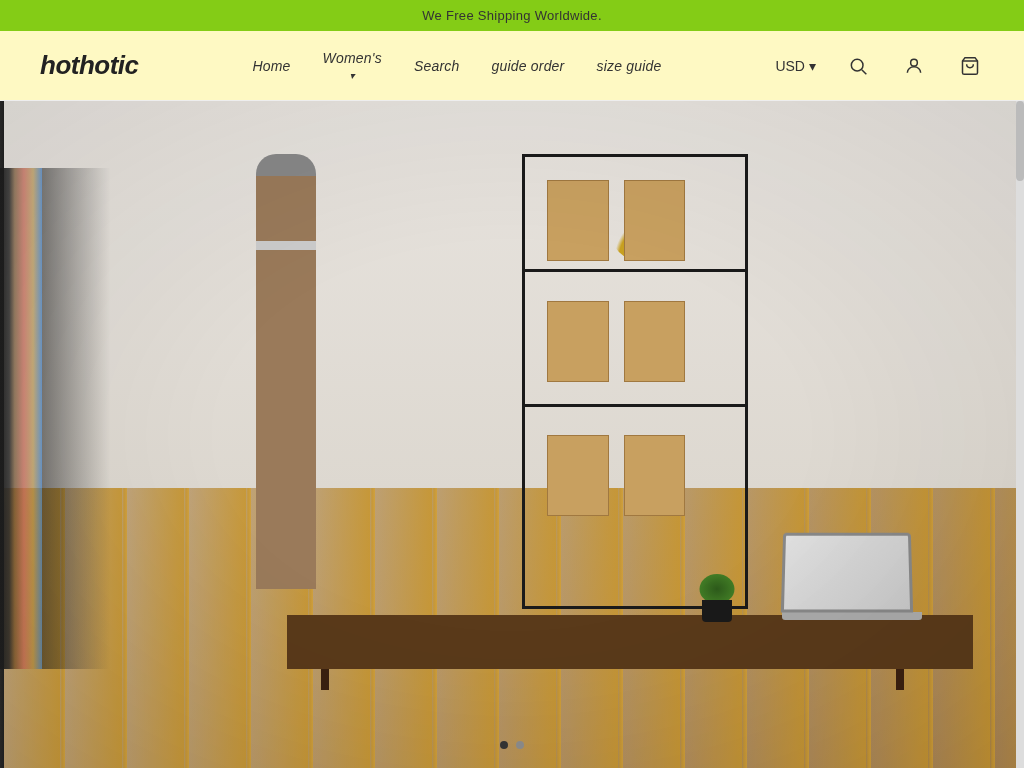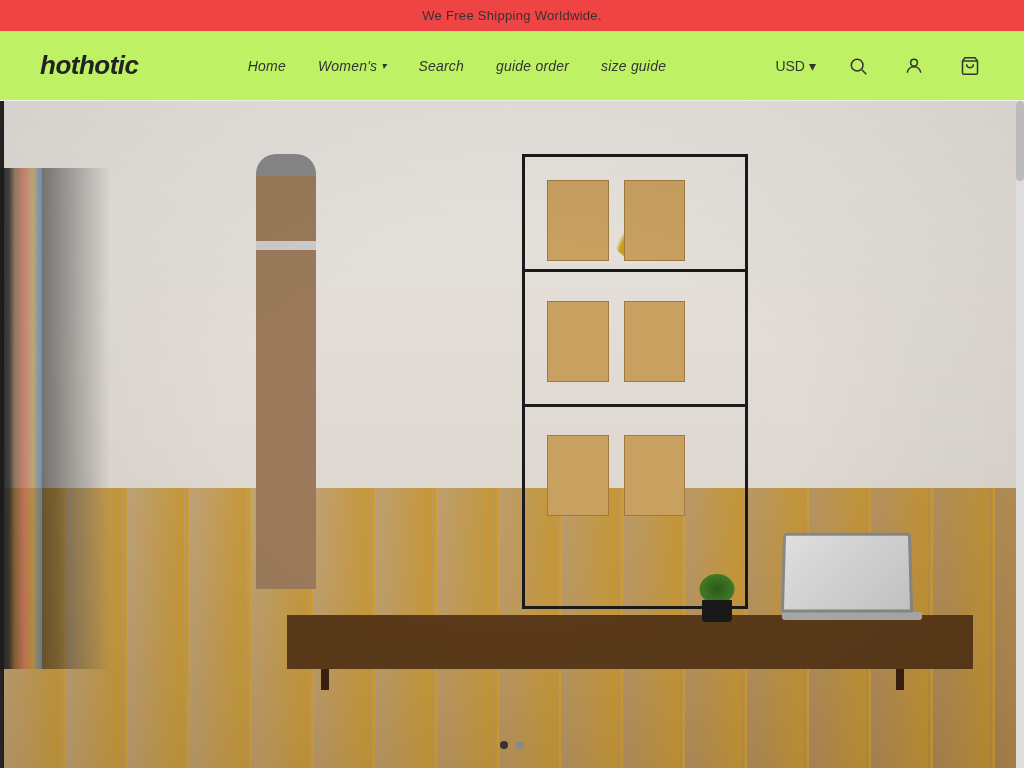--- a/index.html
+++ b/index.html
@@ -11,36 +11,36 @@
     body {
       font-family: -apple-system, BlinkMacSystemFont, 'Segoe UI', sans-serif;
       width: 1024px;
       height: 768px;
       overflow: hidden;
       background: #fff;
     }
 
     
     .announcement-bar {
-      background: #ef4444;
+      background: #84cc16;
       text-align: center;
       padding: 8px 0;
       font-size: 13px;
       color: #333;
       letter-spacing: 0.3px;
     }
 
     
     .header {
       display: flex;
       align-items: center;
       justify-content: space-between;
       padding: 0 40px;
       height: 70px;
-      background: #bef264;
+      background: #fef9c3;
       border-bottom: 1px solid #eee;
     }
 
     .logo {
       font-size: 26px;
       font-weight: 700;
       color: #222;
       letter-spacing: -0.5px;
       font-style: italic;
       text-decoration: none;
@@ -58,20 +58,21 @@
       text-decoration: none;
       color: #333;
       font-size: 14px;
       letter-spacing: 0.2px;
     }
 
     .nav-links .womens-link {
       display: flex;
       align-items: center;
       gap: 4px;
+      flex-direction: column;
     }
 
     .nav-links .womens-link .chevron {
       font-size: 10px;
     }
 
     .nav-icons {
       display: flex;
       align-items: center;
       gap: 28px;

